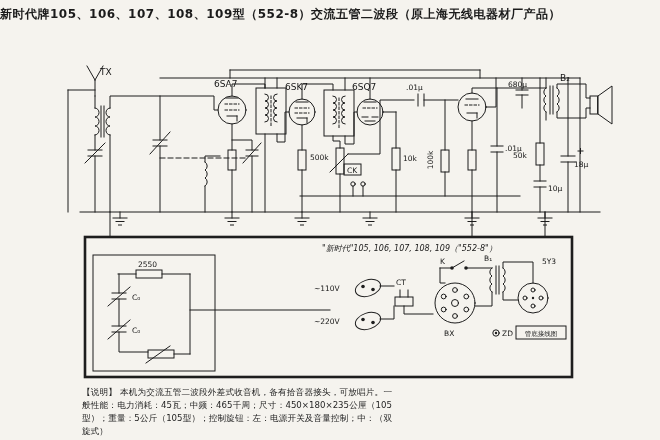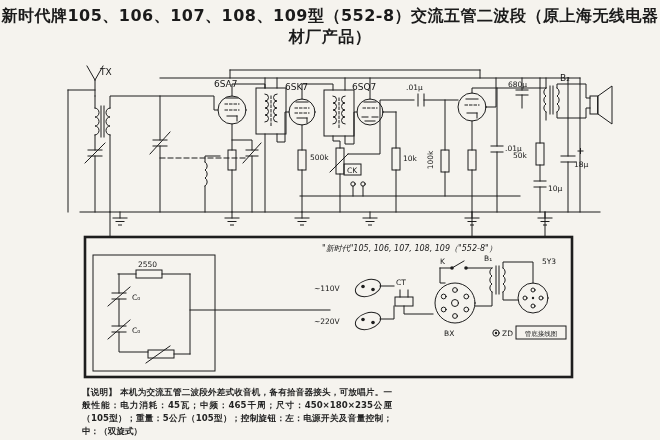--- a/index.html
+++ b/index.html
@@ -1,21 +1,21 @@
 <!DOCTYPE html>
 <html><head>
 <meta charset="utf-8">
 <style>
   html,body{margin:0;padding:0;}
   body{background:#d8d6d2;}
   .page{position:relative;width:660px;height:440px;background:#f5f3ee;overflow:hidden;
         font-family:"DejaVu Sans",sans-serif;color:#1b1b1b;}
-  .title{position:absolute;top:6px;left:0;width:100%;text-align:center;
-         font-size:16px;font-weight:bold;letter-spacing:.5px;}
-  .cap{position:absolute;font-size:8.6px;line-height:1.52;text-align:justify;color:#242424;font-weight:bold;}
+  .title{position:absolute;top:6px;left:0;width:100%;text-align:left;
+         font-size:12px;font-weight:bold;letter-spacing:.5px;}
+  .cap{position:absolute;font-size:8.6px;line-height:1.52;text-align:justify;color:#242424;}
   #capL{left:82px;top:386px;width:310px;}
   #capR{left:402px;top:386px;width:224px;}
   svg{position:absolute;left:0;top:0;}
   svg text{font-family:"DejaVu Sans",sans-serif;fill:#161616;font-size:8.5px;}
   .w{fill:none;stroke:#1d1d1d;stroke-width:1;stroke-linecap:square;}
   .thick{stroke-width:2.6;}
   .d{stroke-dasharray:5,3;}
   .d2{stroke-dasharray:2.5,2;}
   .f{fill:#1d1d1d;stroke:none;}
   .tt{font-size:9px;}

